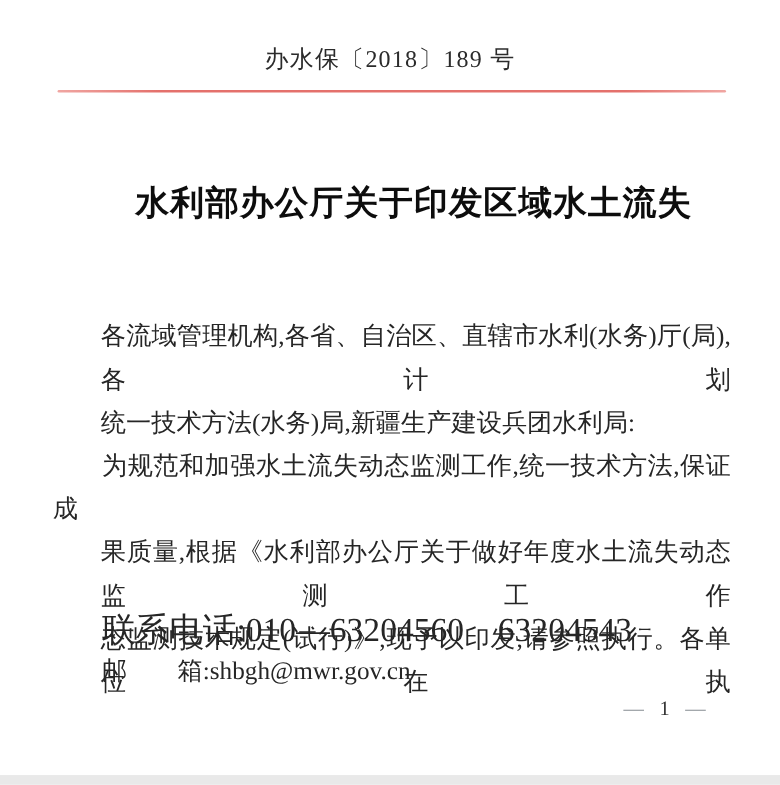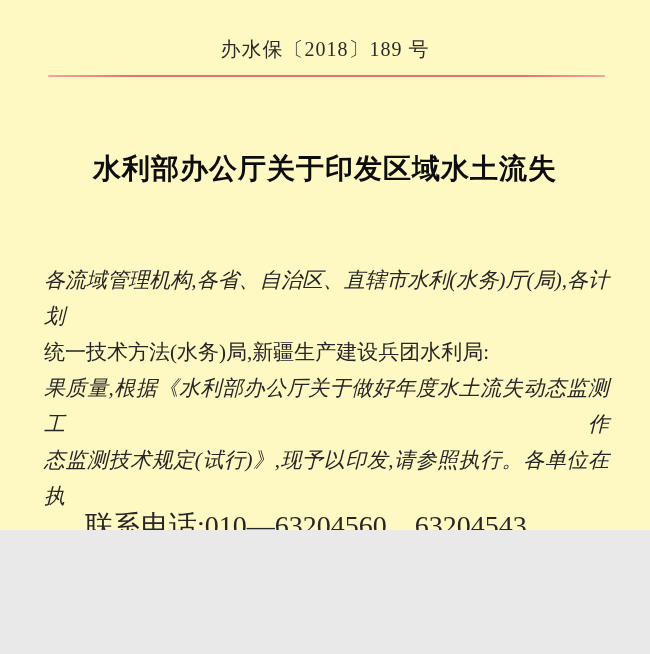--- a/index.html
+++ b/index.html
@@ -1,19 +1,19 @@
 <!DOCTYPE html>
 <html><head>
 <meta charset="utf-8">
 <style>
   html,body{margin:0;padding:0;background:#e9e9e9;}
   .page{
     position:relative;
-    width:650px;height:530px;
-    background:#fef9c3;
+    width:650px;height:646px;
+    background:#ffffff;
     overflow:hidden;
     font-family:"Liberation Serif","DejaVu Serif",serif;
     color:#242424;
   }
   
   .doc-number{
     position:absolute;
     top:36px;left:0;right:0;
     text-align:center;
     font-size:20px;
@@ -42,26 +42,25 @@
   }
   
   .body-block{
     position:absolute;
     left:44px;top:262px;
     width:565px;
     font-size:21px;
     line-height:36px;
     color:#262626;
   }
-  .line{display:block;white-space:pre;}
+  .line{display:block;white-space:pre;padding-left:40px;}
   .line.justify{
     white-space:normal;
     text-align:justify;
     text-align-last:justify;
-    font-style:italic;
   }
   .line.indent{padding-left:41px;}
   .line.indent.justify{padding-left:0;text-indent:41px;}
   .contact-phone{
     position:absolute;left:44px;top:509px;width:565px;
     font-size:28px;line-height:34px;color:#262626;
     padding-left:41px;white-space:pre;
   }
   .contact-email{
     position:absolute;left:44px;top:542px;width:565px;
@@ -87,20 +86,21 @@
 
   <div class="red-rule"></div>
 
   <div class="title-block">
     <span class="line">水利部办公厅关于印发区域水土流失</span>
   </div>
 
   <div class="body-block">
     <span class="line justify">各流域管理机构,各省、自治区、直辖市水利(水务)厅(局),各计划</span>
     <span class="line">统一技术方法(水务)局,新疆生产建设兵团水利局:</span>
+    <span class="line indent justify">为规范和加强水土流失动态监测工作,统一技术方法,保证成</span>
     <span class="line justify">果质量,根据《水利部办公厅关于做好年度水土流失动态监测工作</span>
     <span class="line justify">态监测技术规定(试行)》,现予以印发,请参照执行。各单位在执</span>
 
   </div>
 
   <div class="contact-phone">联系电话:010—63204560　63204543</div>
 
   <div class="contact-email">邮　　箱:shbgh@mwr.gov.cn</div>
 
   <div class="page-footer">

